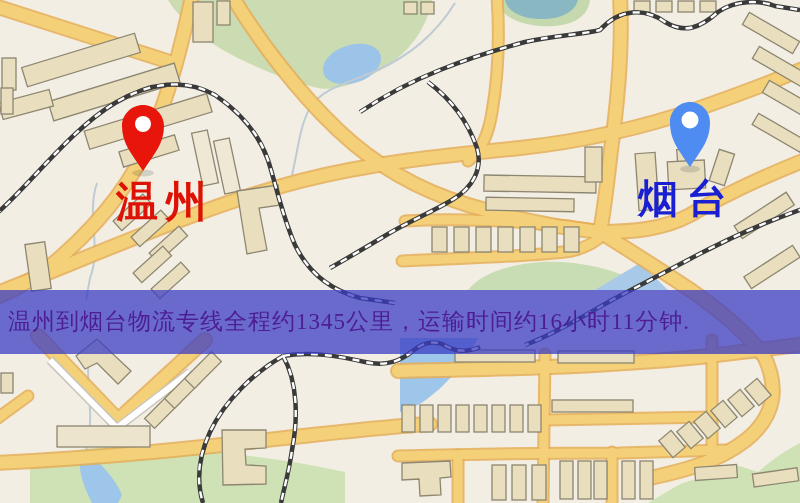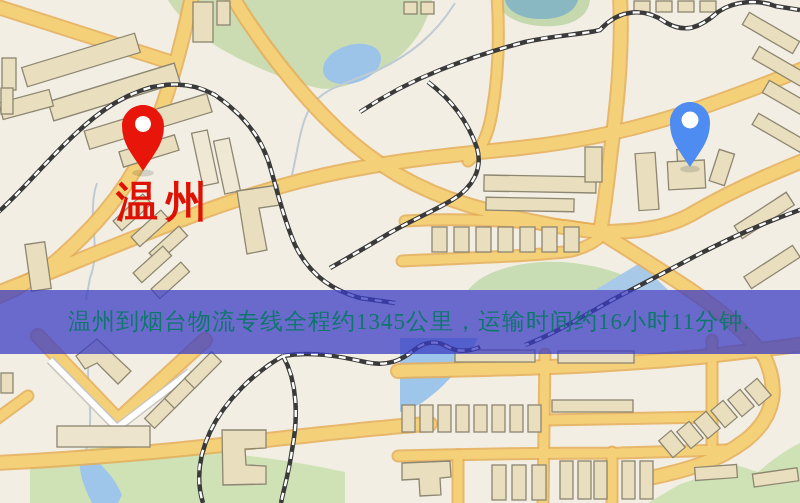--- a/index.html
+++ b/index.html
@@ -4,22 +4,22 @@
 <style>
   html,body{margin:0;padding:0;background:#888;}
   .stage{position:relative;width:800px;height:503px;overflow:hidden;
          font-family:"Liberation Serif",serif;background:#f2eee3;}
   .stage svg.mapbg{position:absolute;left:0;top:0;}
   .city-label{position:absolute;font-weight:bold;line-height:1;white-space:nowrap;}
   .city-label.origin{left:84px;top:181px;font-size:42px;color:#de1105;letter-spacing:7px;margin-left:32px;}
   .city-label.dest{left:638px;top:179px;font-size:40px;color:#1a1fd2;letter-spacing:9px;}
   .banner{position:absolute;left:0;top:290px;width:800px;height:64px;
           background:rgba(58,60,195,0.74);}
-  .banner span{display:block;padding-left:18px;line-height:64px;font-size:23px;
-          color:#0f766e;letter-spacing:1px;white-space:nowrap;text-align:center;}
+  .banner span{display:block;padding-left:8px;line-height:64px;font-size:23px;
+          color:#4c1d95;letter-spacing:1px;white-space:nowrap;}
   .pinlayer{position:absolute;left:0;top:0;width:800px;height:503px;pointer-events:none;}
 </style>
 </head>
 <body>
 
 <div class="stage">
 
 <svg class="mapbg" width="800" height="503" viewBox="0 0 800 503" xmlns="http://www.w3.org/2000/svg">
 
   <rect x="0" y="0" width="800" height="503" fill="#f2eee3"></rect>
@@ -228,18 +228,19 @@
     <circle cx="143" cy="124" r="8" fill="#ffffff"></circle>
   </g>
   <g style="pointer-events:auto">
     <ellipse cx="690" cy="169" rx="10" ry="3.5" fill="rgba(0,0,0,0.13)"></ellipse>
     <path d="M690,167 C679,150 670,141 670,122 C670,111 679,102 690,102 C701,102 710,111 710,122 C710,141 701,150 690,167 Z" fill="#4e8cf2"></path>
     <circle cx="690" cy="120" r="8.5" fill="#ffffff"></circle>
   </g>
 </svg>
 
 <div class="city-label origin">温州</div>
+<div class="city-label dest">烟台</div>
 
 <div class="banner">
   <span>温州到烟台物流专线全程约1345公里，运输时间约16小时11分钟.</span>
 </div>
 
 </div>
 
 </body></html>

